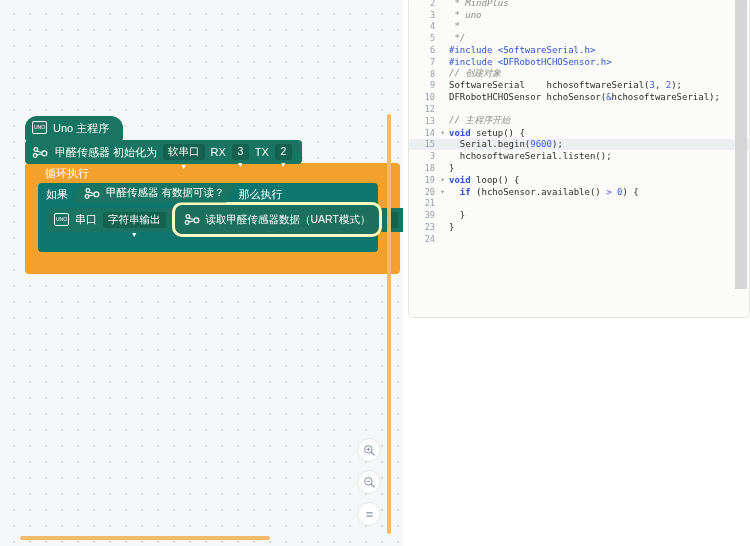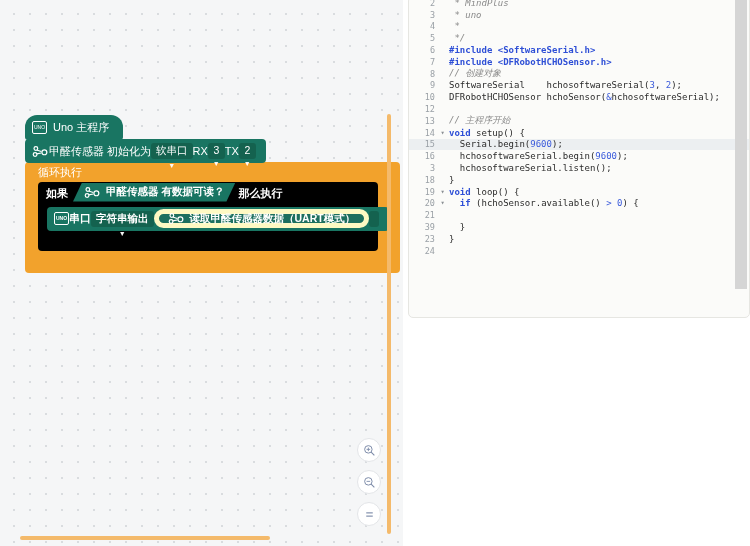--- a/index.html
+++ b/index.html
@@ -41,71 +41,70 @@
     background: #ffffff; border: 1px solid #e3e5e8;
     display: flex; align-items: center; justify-content: center;
     color: #6b7a99;
   }
 
   
   #script-stack { position: absolute; left: 25px; top: 115px; }
 
   
   .hat {
-    display: inline-flex; align-items: center; gap: 6px;
+    display: inline-flex; gap: 6px;
     background: #197562;
     border-radius: 12px 12px 3px 3px;
     padding: 5px 14px 5px 7px;
     height: 25px; min-width: 0;
   }
 
   .row {
-    display: inline-flex; align-items: center; 
+    display: inline-flex; align-items: center; gap: 6px;
     background: #197562; border-radius: 4px;
     padding: 4px 10px 4px 7px; height: 24px;
     white-space: nowrap;
   }
 
   .cwrap { 
     width: 375px;
     background: #f2a22c;
     border-radius: 4px;
     padding-bottom: 22px;
   }
   .cwrap-head {
     height: 20px; display: flex; align-items: center;
-    padding-left: 13px; font-size: 11px; color: #ffffff;
+    padding-left: 20px; font-size: 11px; color: #ffffff;
   }
   .cwrap-body { margin-left: 13px; }
 
   .ifwrap {
-    width: 340px; background: #000000; border-radius: 4px;
+    width: 340px; background: #0f766e; border-radius: 4px;
     padding-bottom: 20px;
-    font-weight: bold;
   }
   .ifwrap-head {
     height: 22px; display: flex; align-items: center; gap: 0px;
     padding-left: 8px; font-size: 11px; color: #ffffff;
   }
   .ifwrap-body { margin-left: 9px; padding-top: 2px; }
 
   
   .hexrep {
     display: inline-flex; align-items: center; gap: 5px;
     background: #197562; color: #fff; font-size: 10.5px;
     height: 19px; padding: 0 11px;
     clip-path: polygon(9px 0, 100% 0, calc(100% - 9px) 100%, 0 100%);
     margin: 0 3px 2px 5px;
   }
   
   .ovalrep {
     display: inline-flex; align-items: center; gap: 5px;
     background: #1d6f5e; color: #fff; font-size: 10.5px;
-    height: 19px; padding: 0 9px; border-radius: 10px;
-    border: 5px solid #fef9c3;
+    height: 35px; padding: 0 9px; border-radius: 10px;
+    border: 3px solid #fef9c3;
   }
 
   .fielddd { 
     display: inline-flex; align-items: center; gap: 4px;
     background: #14624f; border-radius: 3px;
     padding: 1px 5px; height: 16px;
     font-size: 10.5px; color: #ffffff; flex-direction: column;
   }
   .caret { font-size: 7px; line-height: 1; opacity: .95; }
 
@@ -134,21 +133,21 @@
   .code-area { position: relative; font-family: "DejaVu Sans Mono", monospace; font-size: 9px; }
   .cline { display: flex; height: 11.8px; align-items: center; }
   .cline.active { background: #eceff1; }
   .gut {
     width: 30px; flex: 0 0 30px; text-align: right; padding-right: 4px;
     color: #9aa0a6; font-size: 8.5px; user-select: none;
   }
   .fold { width: 7px; flex: 0 0 7px; color: #8a8f94; font-size: 7px; text-align: center; }
   .ctext { white-space: pre; padding-left: 3px; color: #2b2b2b; }
   .k { color: #2e4fd6; font-weight: bold; }
-  .pre { color: #2e4fd6; font-weight: bold; }
+  .pre { color: #2e4fd6; font-weight: normal; }
   .cm { color: #8b8b8b; font-style: italic; }
   .num { color: #3b5bdb; }
   .op { color: #3b5bdb; }
   #code-vthumb {
     position: absolute; right: 2px; top: 2px; width: 12px; height: 290px;
     background: #d5d5d5;
   }
 </style>
 </head>
 <body>
@@ -339,25 +338,20 @@
               <span class="gut">14</span>
               <span class="fold">▾</span>
               <span class="ctext"><span class="k">void</span><span> setup() {</span></span>
             </div>
             <div class="cline active">
               <span class="gut">15</span>
               <span class="fold"></span>
               <span class="ctext"><span>  Serial.begin(</span><span class="num">9600</span><span>);</span></span>
             </div>
             <div class="cline">
-              <span class="gut">16</span>
-              <span class="fold"></span>
-              <span class="ctext"><span>  hchosoftwareSerial.begin(</span><span class="num">9600</span><span>);</span></span>
-            </div>
-            <div class="cline">
               <span class="gut">3</span>
               <span class="fold"></span>
               <span class="ctext"><span>  hchosoftwareSerial.listen();</span></span>
             </div>
             <div class="cline">
               <span class="gut">18</span>
               <span class="fold"></span>
               <span class="ctext"><span>}</span></span>
             </div>
             <div class="cline">

